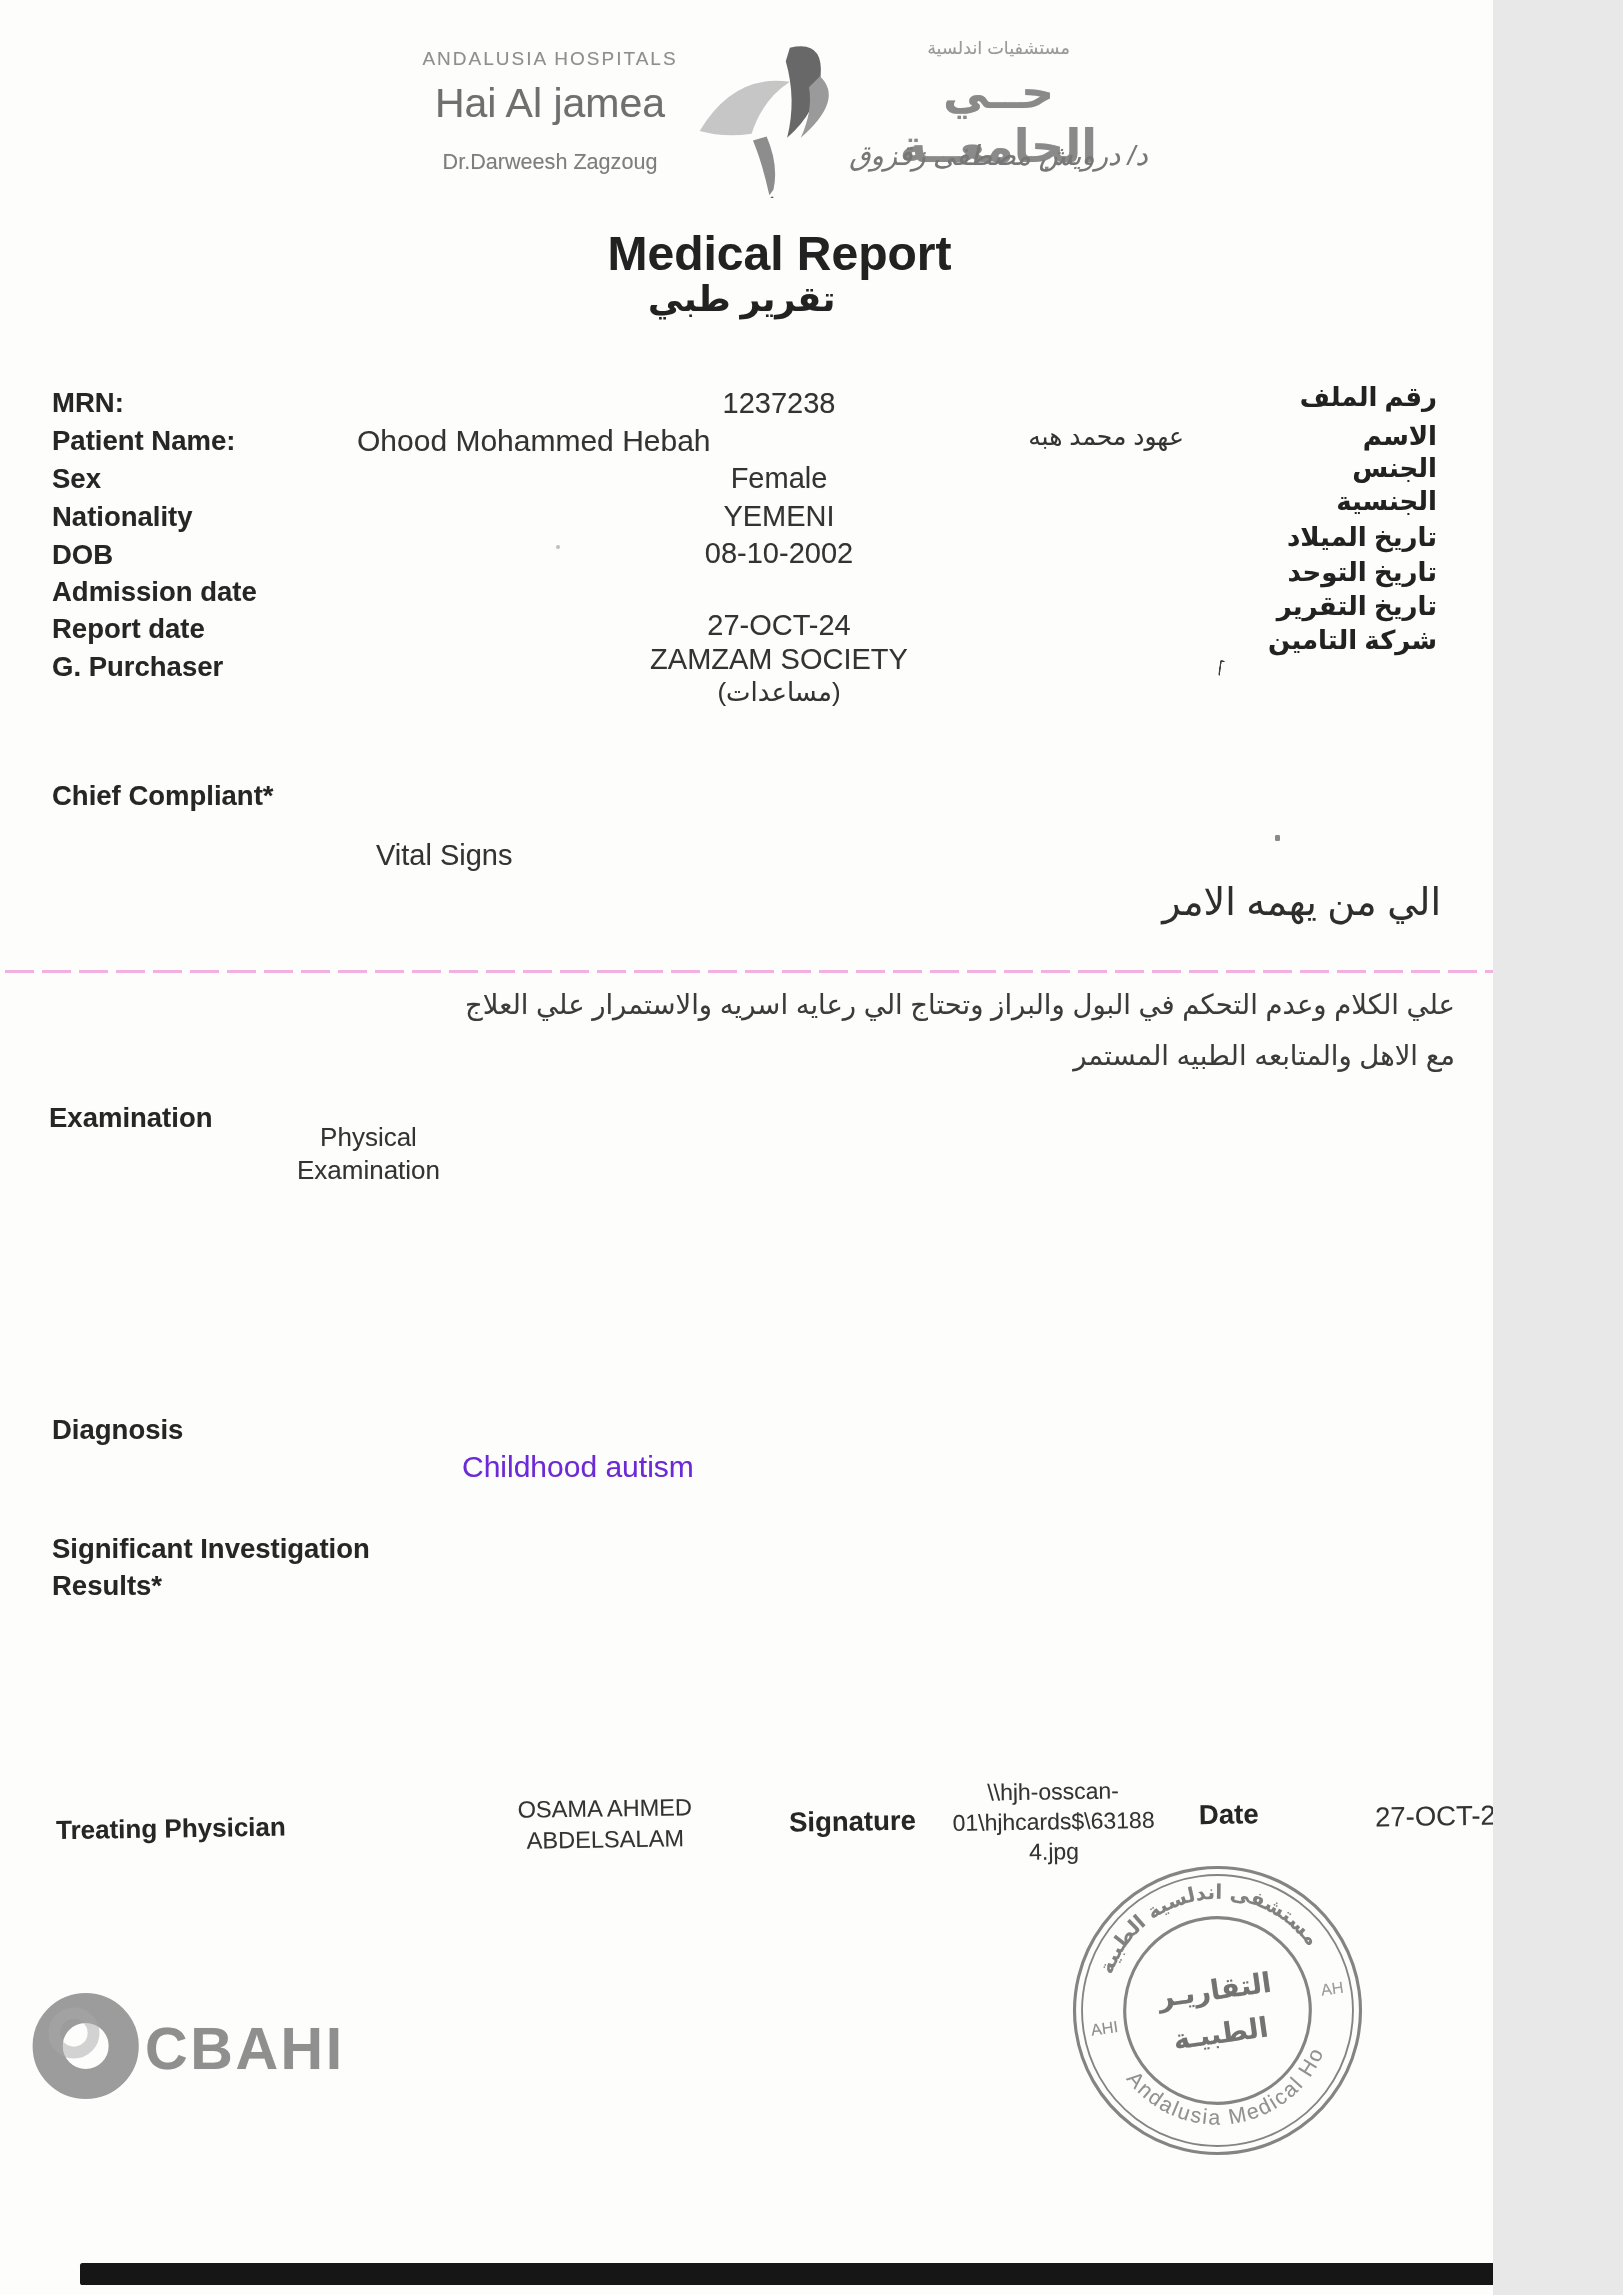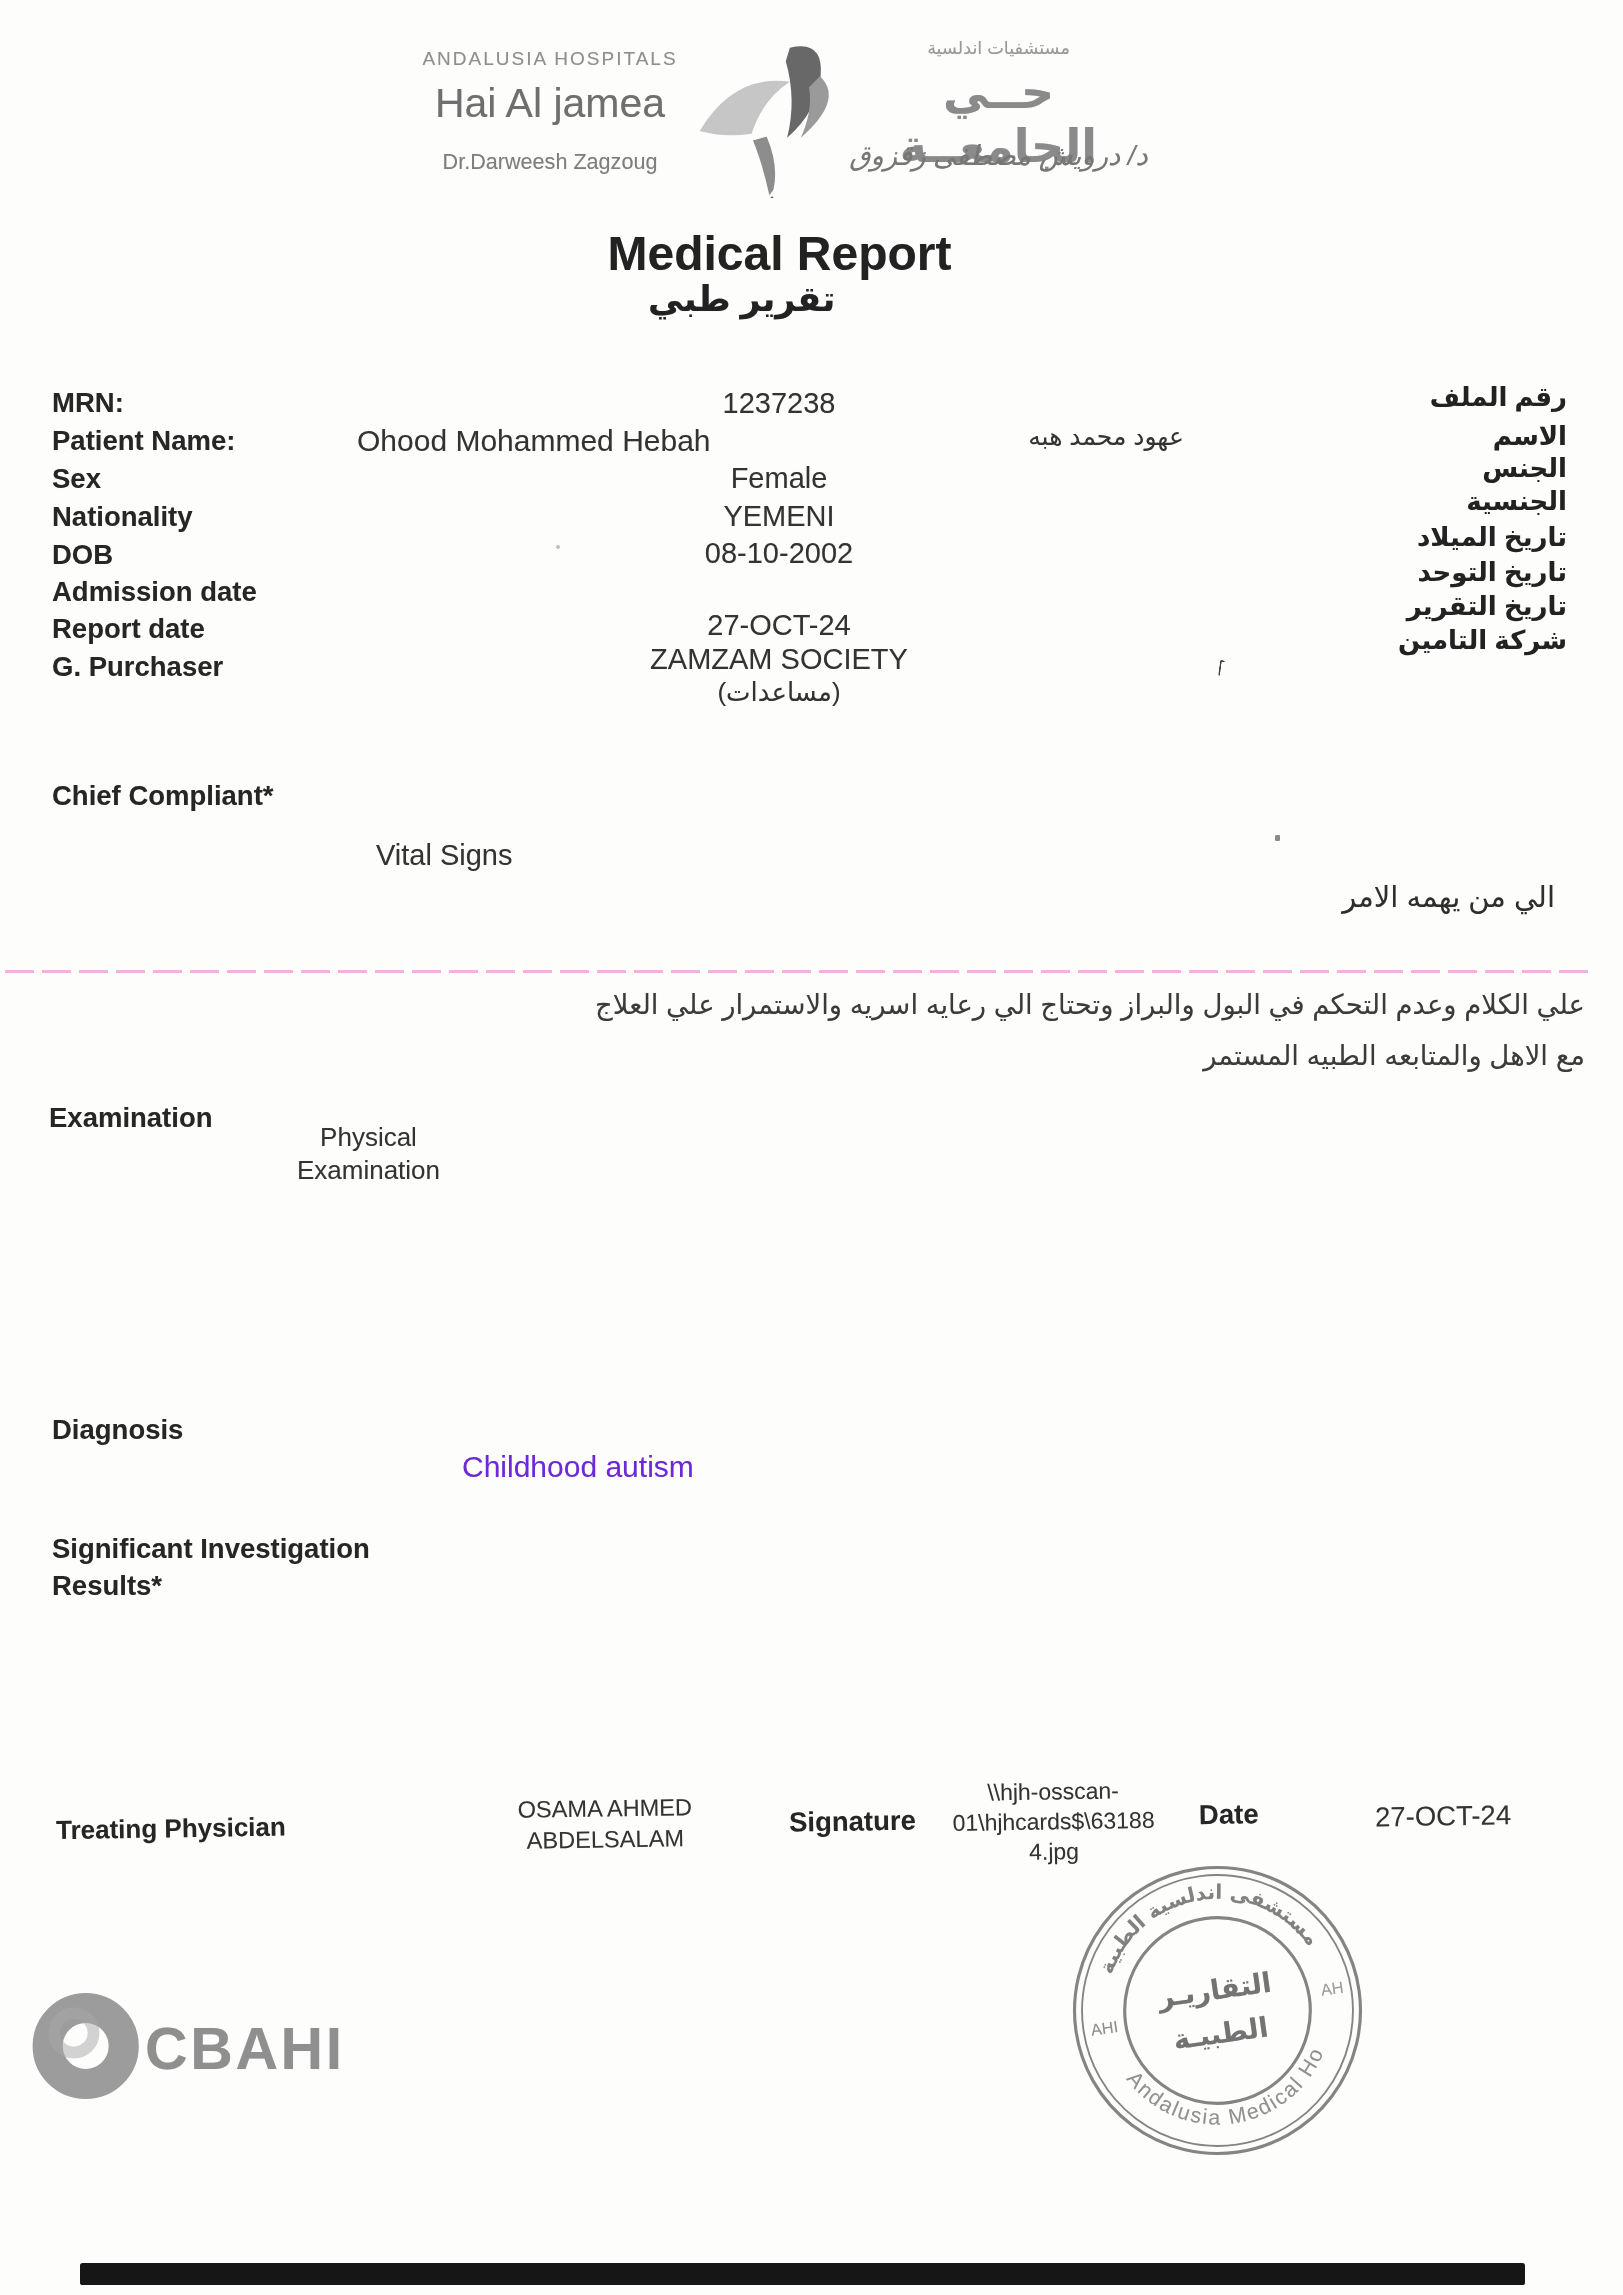--- a/index.html
+++ b/index.html
@@ -1,16 +1,16 @@
 <!DOCTYPE html>
 <html style="font-size:10.5px"><head>
 <meta charset="utf-8">
 <style>
   html,body{margin:0;padding:0;background:#e8e8e8;}
-  #page{position:relative;width:1623px;height:2295px;background:#fdfdfc;overflow:hidden;
+  #page{position:relative;width:1493px;height:2295px;background:#fdfdfc;overflow:hidden;
         font-family:"Liberation Sans","DejaVu Sans",sans-serif;color:#2f2f2f;
         text-shadow:0 0 0.7px rgba(40,40,40,.22);}
   .abs{position:absolute;}
   .ctr{text-align:center;}
   .lbl{font-weight:bold;font-size:27.5px;color:#262626;white-space:nowrap;}
   .val{font-size:29px;color:#333;white-space:nowrap;}
   .arlbl{font-weight:bold;font-size:26px;color:#222;direction:rtl;white-space:nowrap;text-align:right;}
   .ar{direction:rtl;}
   
   .brand-en{left:419px;width:262px;text-align:center;}
@@ -98,21 +98,21 @@
   <div class="abs val pval" style="top:609px">27-OCT-24</div>
   <div class="abs arlbl parl" style="top:591px">تاريخ التقرير</div>
 
   <div class="abs lbl plbl" style="top:651px">G. Purchaser</div>
   <div class="abs val pval" style="top:643px">ZAMZAM SOCIETY</div>
   <div class="abs val pval ar" style="top:677px;font-size:26px">(مساعدات)</div>
   <div class="abs arlbl parl" style="top:625px">شركة التامين</div>
 
   <div class="abs lbl" style="left:52px;top:780px">Chief Compliant*</div>
   <div class="abs val" style="left:376px;top:839px">Vital Signs</div>
-  <div class="abs ar" style="right:68px;top:880px;font-size:29px;color:#2e2e2e;white-space:nowrap">الي من يهمه الامر</div>
+  <div class="abs ar" style="right:52px;top:880px;font-size:38px;color:#2e2e2e;white-space:nowrap">الي من يهمه الامر</div>
 
   <div class="abs pinkline"></div>
 
   <div class="abs exampar">
     <div>علي الكلام وعدم التحكم في البول والبراز وتحتاج الي رعايه اسريه والاستمرار علي العلاج</div>
     <div>مع الاهل والمتابعه الطبيه المستمر</div>
   </div>
   <div class="abs lbl" style="left:49px;top:1102px">Examination</div>
   <div class="abs ctr" style="left:275px;top:1121px;width:187px;font-size:26px;line-height:33px;color:#333">
     <div>Physical</div>

